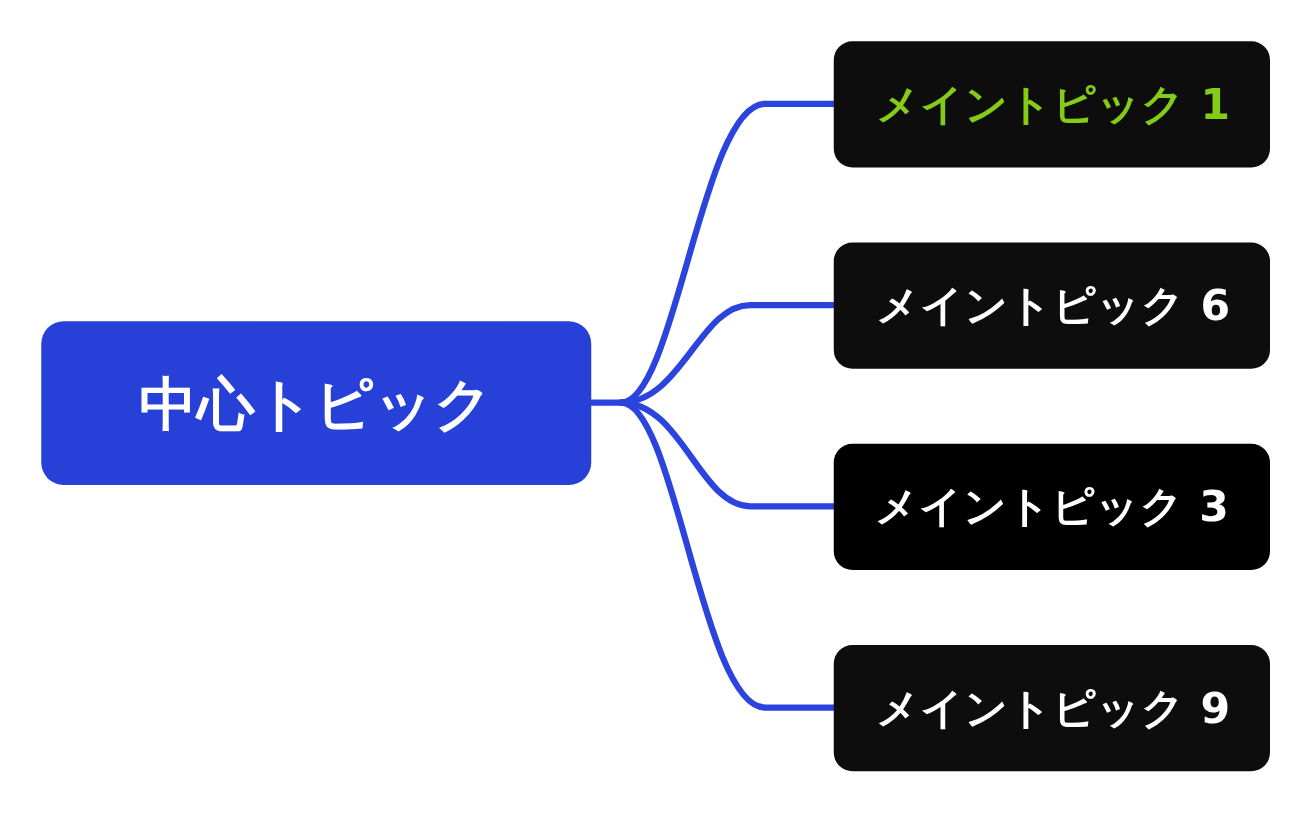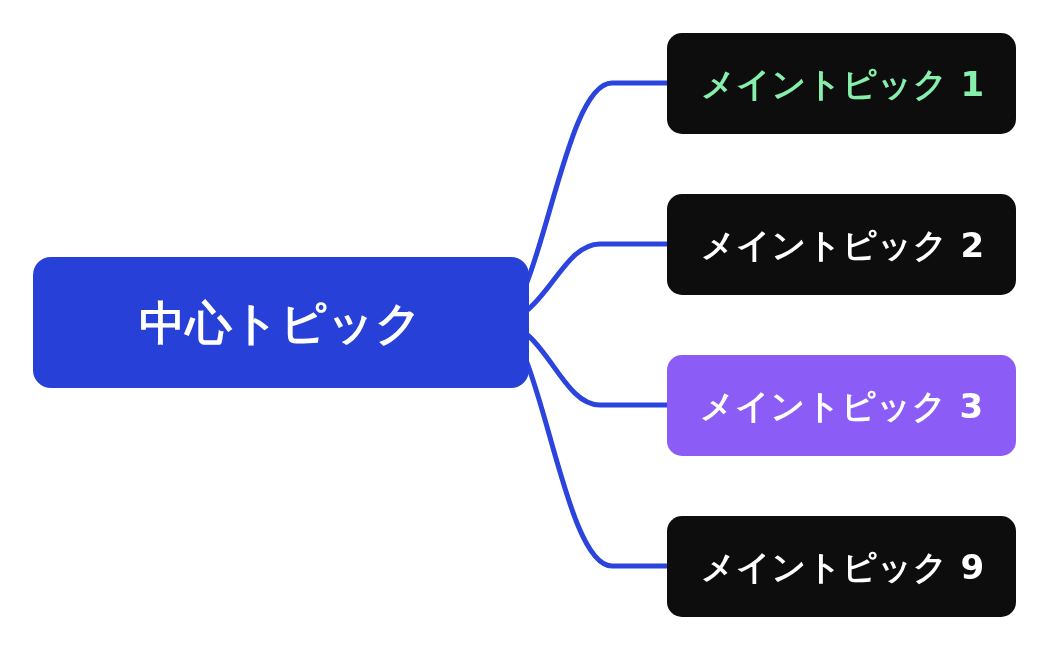--- a/index.html
+++ b/index.html
@@ -34,21 +34,21 @@
   }
   .node-label {
     white-space: nowrap;
     color: #ffffff;
     font-weight: 700;
     letter-spacing: 0.5px;
   }
   #root-node {
     left: 33px;
     top: 257px;
-    width: 496px;
+    width: 440px;
     height: 131px;
     background: #2640d8;
     border-radius: 18px;
     justify-content: center;
   }
   #root-node .node-label {
     font-size: 46px;
     line-height: 1;
   }
   .branch-node {
@@ -82,28 +82,28 @@
       <path d="M 497 322 C 545 322 560 405 600 405 L 668 405"></path>
       <path d="M 497 322 C 540 322 562 566 612 566 L 668 566"></path>
     </g>
   </svg>
 
   <div class="node" id="root-node" style="background: rgb(38, 64, 216);">
     <span class="node-label" style="color: rgb(255, 255, 255);">中心トピック</span>
   </div>
 
   <div class="node branch-node" id="branch-node-1" style="background: rgb(13, 13, 13);">
-    <span class="node-label" style="color: #86efac; text-align: right;">メイントピック 1</span>
+    <span class="node-label" style="color: #84cc16; text-align: right;">メイントピック 1</span>
   </div>
 
   <div class="node branch-node" id="branch-node-2" style="background: rgb(13, 13, 13);">
-    <span class="node-label" style="color: rgb(255, 255, 255);">メイントピック 2</span>
+    <span class="node-label" style="color: rgb(255, 255, 255);">メイントピック 6</span>
   </div>
 
-  <div class="node branch-node" id="branch-node-3" style="background: #8b5cf6; padding-left: 33px;">
+  <div class="node branch-node" id="branch-node-3" style="background: #000000; padding-left: 33px;">
     <span class="node-label" style="color: rgb(255, 255, 255);">メイントピック 3</span>
   </div>
 
   <div class="node branch-node" id="branch-node-4" style="background: rgb(13, 13, 13);">
     <span class="node-label" style="color: rgb(255, 255, 255);">メイントピック 9</span>
   </div>
 
 </div>
 
 </body></html>

